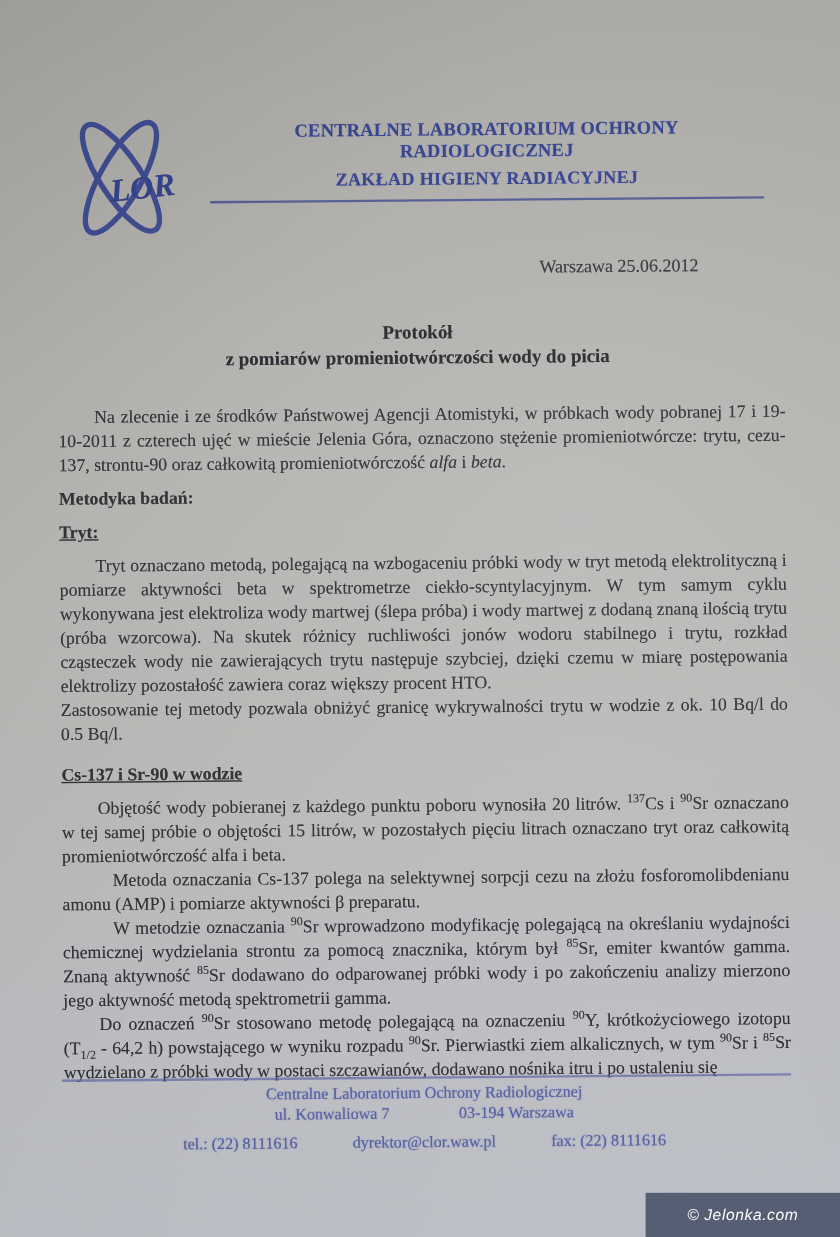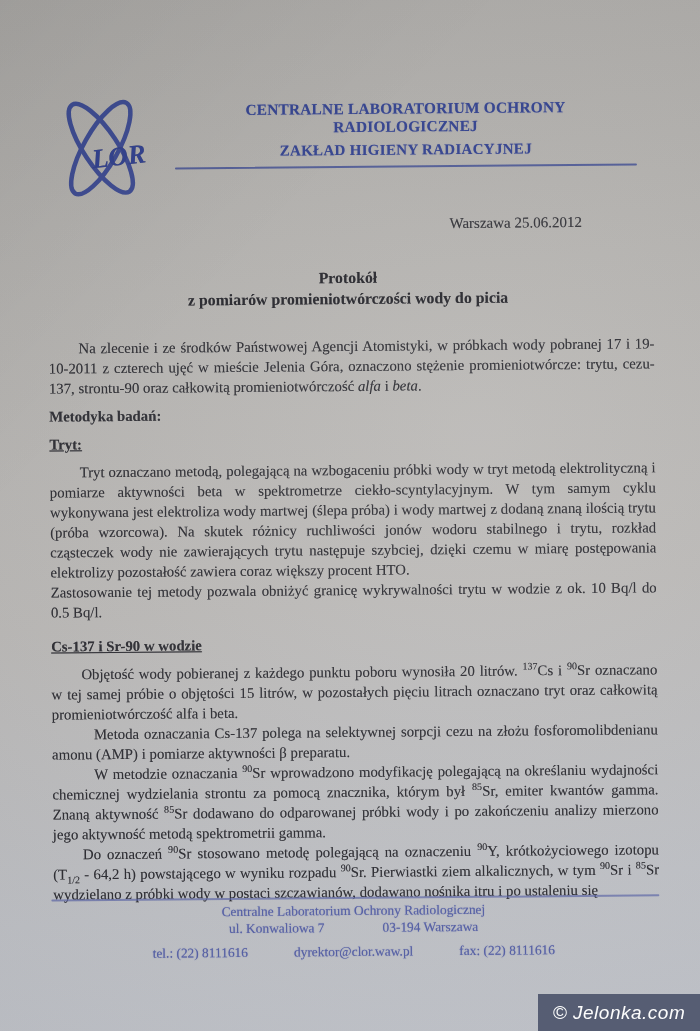--- a/index.html
+++ b/index.html
@@ -47,21 +47,21 @@
   .footer{position:absolute;top:902px;left:0;width:100%;text-align:center;
     color:var(--footer_blue,#5560a8);font-size:13.4px;line-height:17px;
     text-shadow:0 0 1px rgba(95,105,180,0.8);}
   .addr span{display:inline-block;}
   .addr .gap2{width:58px;}
   .contact{margin-top:7px;display:flex;justify-content:center;gap:46px;}
   
   .watermark{position:absolute;right:0;bottom:0;width:162px;height:37px;z-index:9;
     background:var(--watermark_bg,#525a70);opacity:0.96;
     color:var(--watermark_text,#ffffff);
-    font-family:"Liberation Sans", sans-serif;font-style:italic;font-size:19px;
+    font-family:"Liberation Sans", sans-serif;font-style:italic;font-size:13px;
     display:flex;align-items:center;justify-content:center;letter-spacing:0.5px;}
 </style>
 </head>
 <body>
 
 <div class="sheen"></div>
 
 <div class="doc">
 
   <div class="logo">

